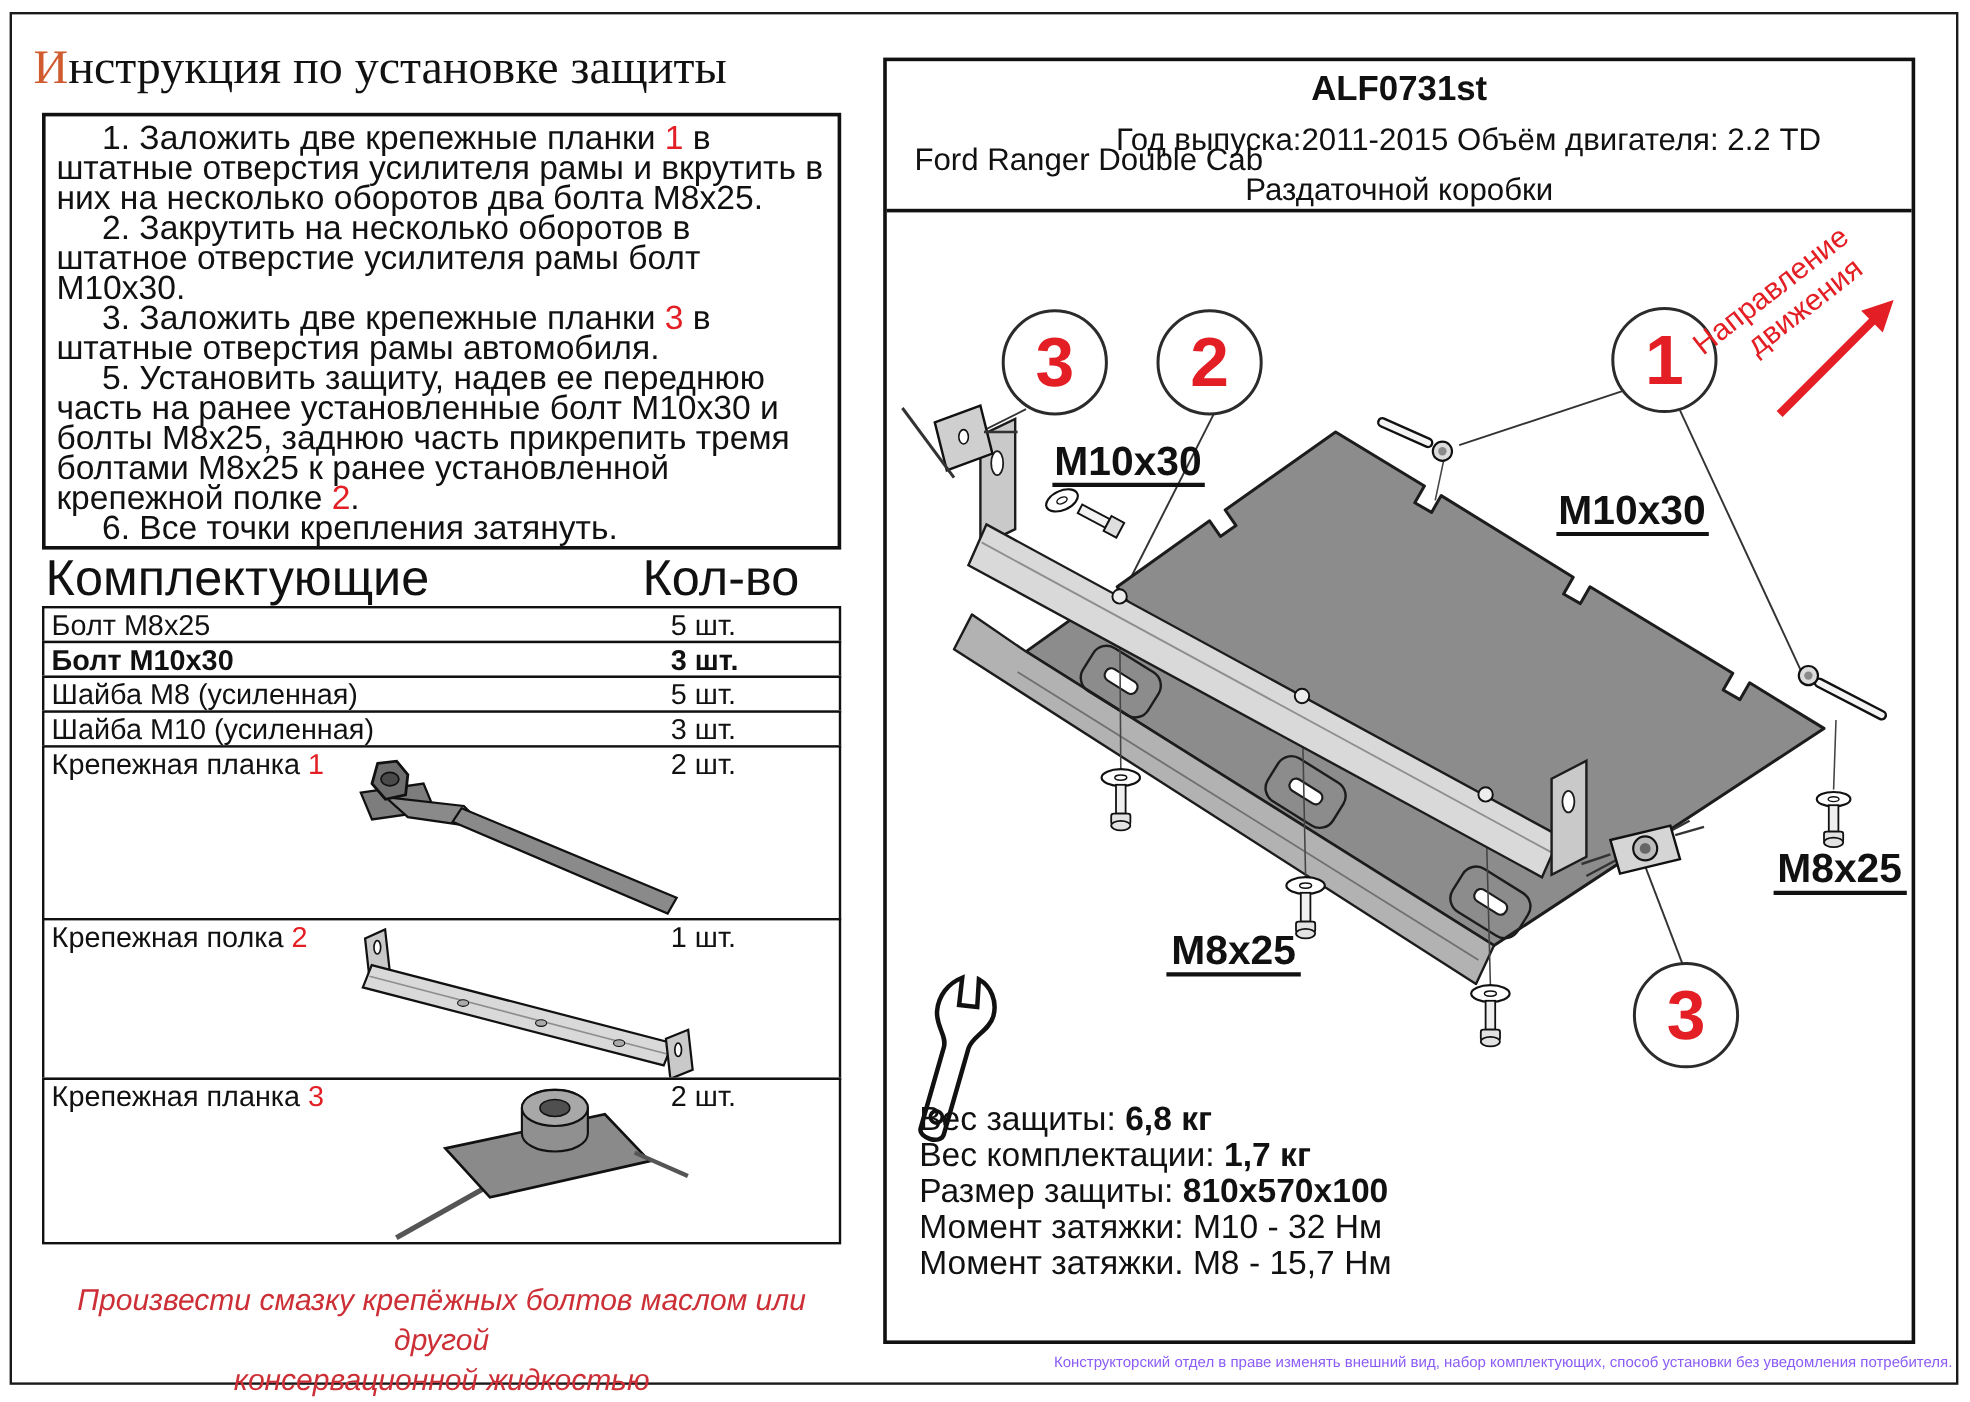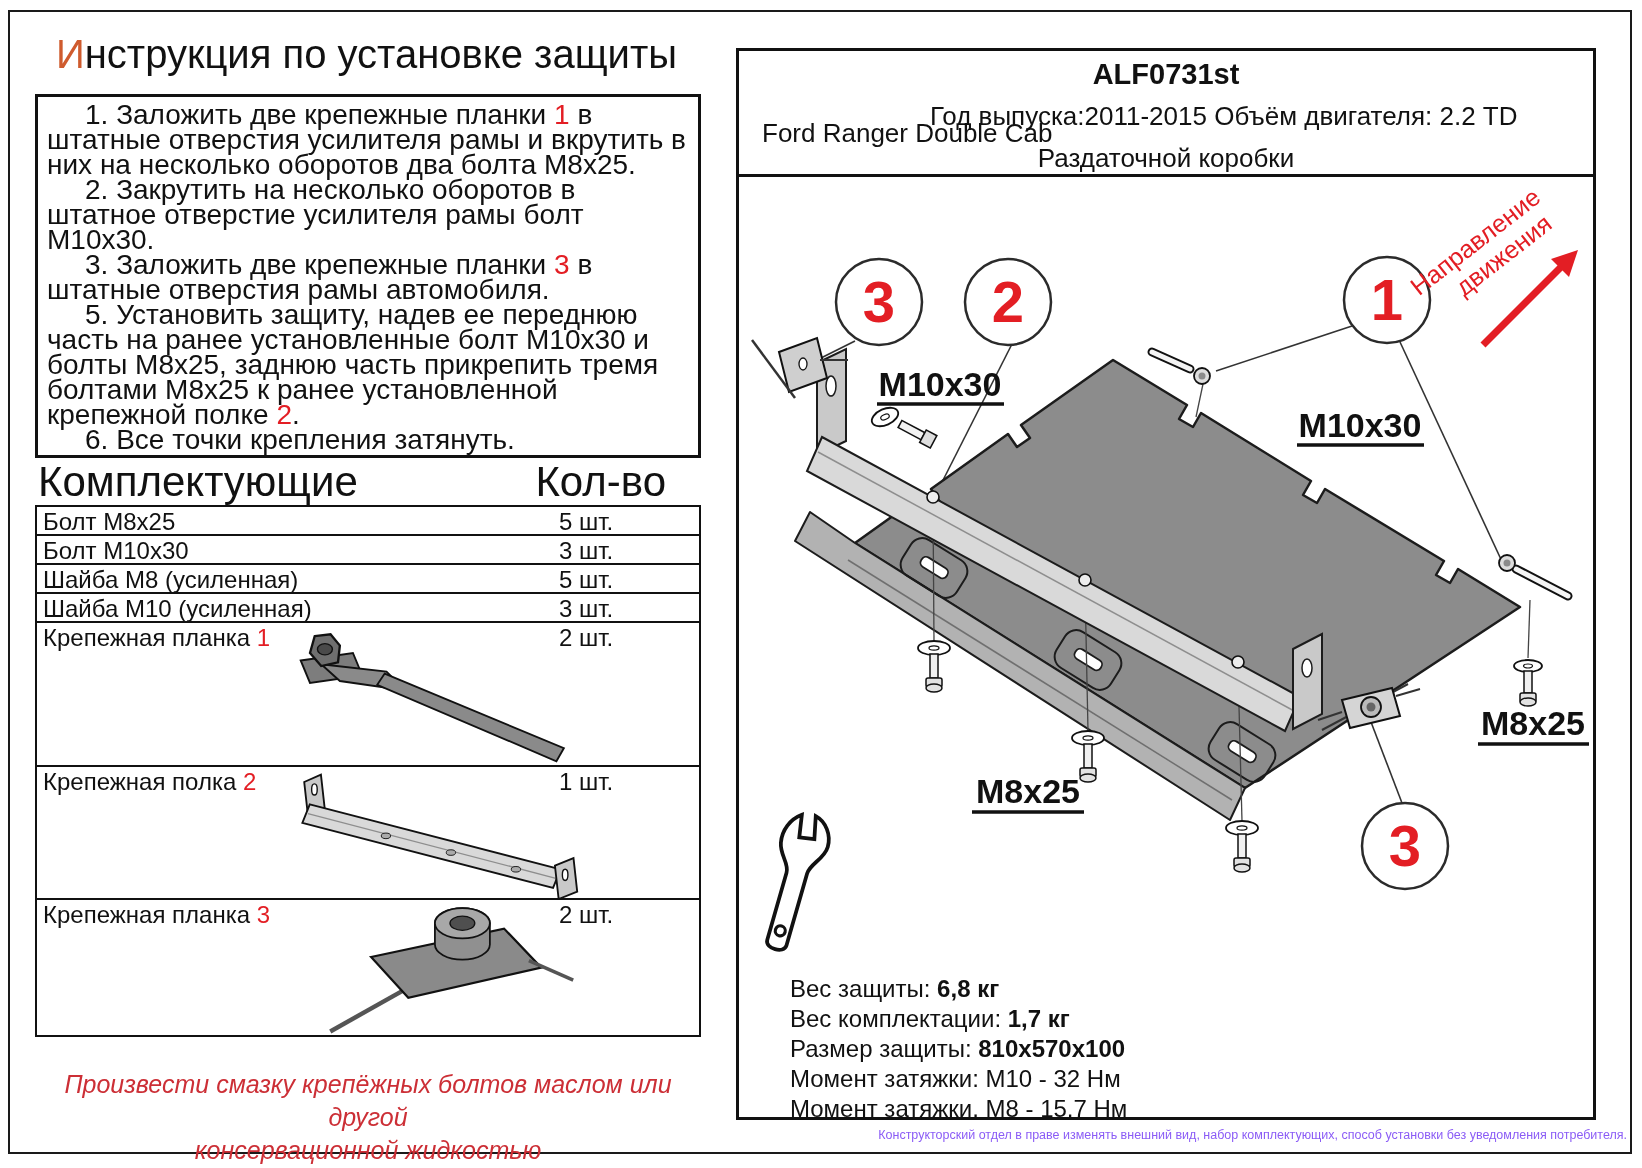--- a/index.html
+++ b/index.html
@@ -1,37 +1,37 @@
 <!DOCTYPE html>
 <html style="--red: #e31e24; --orange: #cf5b2e; --note: #cc2f36; --plate: #8c8c8c; --rail: #d9d9d9;"><head>
 <meta charset="utf-8">
 <style>
   html,body{margin:0;padding:0;background:#fff;}
   body{width:1642px;height:1168px;position:relative;font-family:"Liberation Sans",sans-serif;color:#111;overflow:hidden;}
   .abs{position:absolute;}
   .page-frame{left:8px;top:10px;width:1620px;height:1140px;border:2px solid #1a1a1a;}
-  .main-title{left:56px;top:32px;width:660px;font-size:40px;letter-spacing:0px;color:#111;white-space:nowrap;}
+  .main-title{left:28px;top:32px;width:660px;font-size:40px;letter-spacing:0px;color:#111;white-space:nowrap;font-family:Liberation Serif, serif;}
   .seg-red{color:var(--red,#e31e24);}
   .seg-orange{color:var(--orange,#cf5b2e);}
   .instr-box{left:35px;top:94px;width:666px;height:364px;border:3px solid #111;box-sizing:border-box;padding:5px 9px 0 9px;}
   .instr-box p{margin:0;font-size:28px;line-height:25px;text-indent:38px;}
   .parts-head{left:38px;top:458px;width:628px;display:flex;justify-content:space-between;font-size:42px;}
   .ptable{left:35px;top:505px;width:666px;height:420px;}
   .prow{position:absolute;left:0;width:666px;border:2.5px solid #111;box-sizing:border-box;background:#fff;}
   .pname{position:absolute;left:6px;top:1px;font-size:24px;white-space:nowrap;}
   .pqty{position:absolute;left:522px;top:1px;font-size:24px;}
   .pimg{position:absolute;}
   .note{left:35px;top:1068px;width:666px;text-align:center;font-size:25px;line-height:33px;color:var(--note,#cc2f36);font-style:italic;}
   .panel-box{left:736px;top:48px;width:860px;height:1072px;border:3px solid #111;box-sizing:border-box;}
   .panel-divider{left:739px;top:174px;width:854px;height:3px;background:#111;}
   .part-number{left:736px;top:58px;width:860px;text-align:center;font-size:29px;font-weight:bold;}
   .vehicle{left:762px;top:118px;font-size:26px;}
   .year-engine{left:930px;top:101px;font-size:26px;}
   .ptype{left:736px;top:143px;width:860px;text-align:center;font-size:26px;}
-  .specs{left:766px;top:974px;font-size:24px;line-height:30px;margin-left:24px;}
+  .specs{left:766px;top:918px;font-size:28px;line-height:30px;}
   .specs .b{font-weight:bold;}
   .footer{right:15px;top:1128px;font-size:12.5px;color:#8b5cf6;white-space:nowrap;}
   svg text{font-family:"Liberation Sans",sans-serif;}
 </style>
 </head>
 <body>
 
 <div class="abs page-frame"></div>
 
 <div class="abs main-title"><span class="seg-orange">И</span><span>нструкция по установке защиты</span></div>
@@ -47,21 +47,21 @@
 <div class="abs parts-head">
   <span>Комплектующие</span>
   <span>Кол-во</span>
 </div>
 
 <div class="abs ptable">
   <div class="prow" style="top:0;height:31px;">
     <span class="pname"><span>Болт М8х25</span></span>
     <span class="pqty">5 шт.</span>
   </div>
-  <div class="prow" style="top:29px;height:31px;">
+  <div class="prow" style="top:29px;height:31px;font-weight:bold;">
     <span class="pname"><span>Болт М10х30</span></span>
     <span class="pqty">3 шт.</span>
   </div>
   <div class="prow" style="top:58px;height:31px;">
     <span class="pname"><span>Шайба М8 (усиленная)</span></span>
     <span class="pqty">5 шт.</span>
   </div>
   <div class="prow" style="top:87px;height:31px;">
     <span class="pname"><span>Шайба М10 (усиленная)</span></span>
     <span class="pqty">3 шт.</span>

